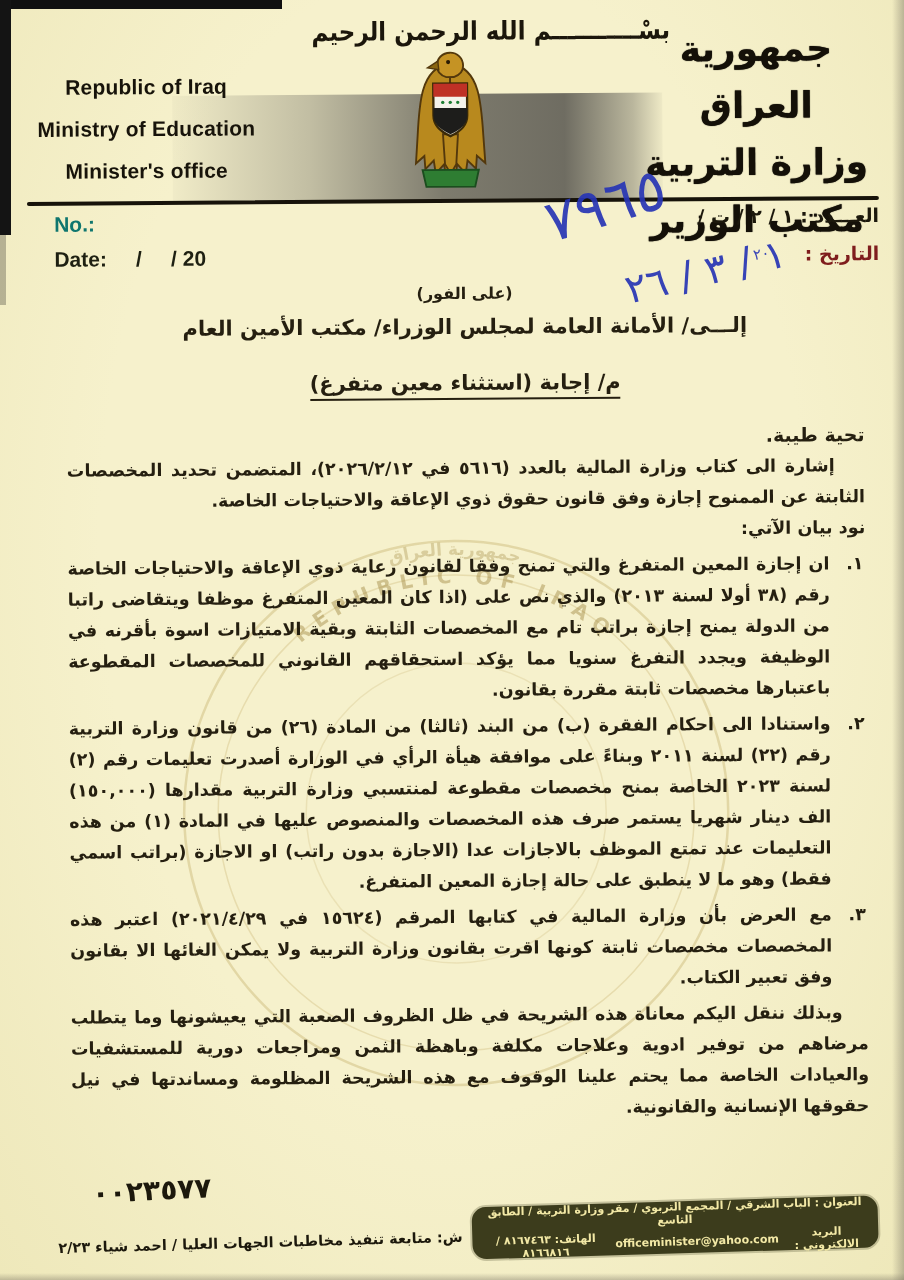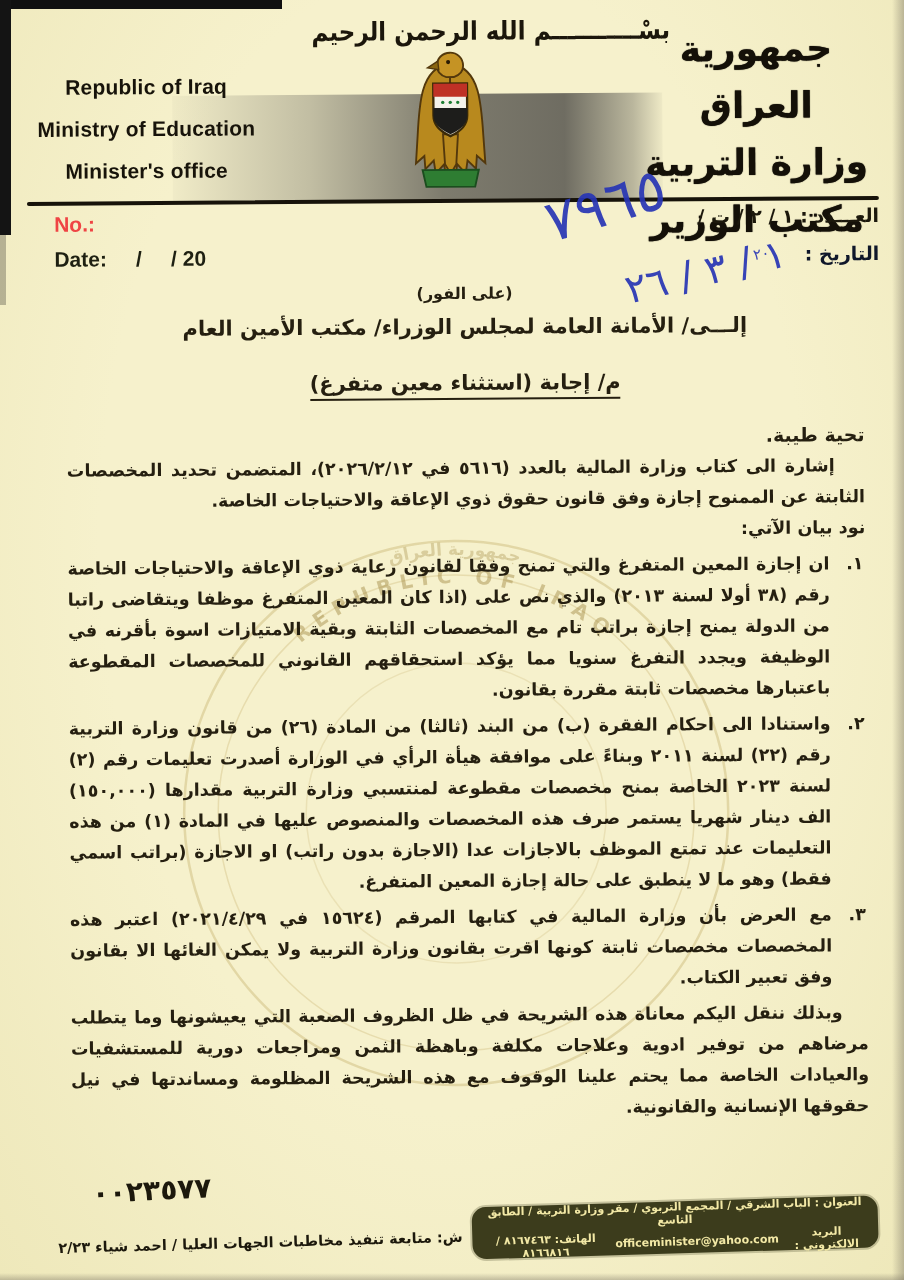--- a/index.html
+++ b/index.html
@@ -28,25 +28,25 @@
     line-height:42px;color:#17130a;letter-spacing:.2px;}
   .bismillah{left:296px;top:18px;width:398px;text-align:center;direction:rtl;white-space:nowrap;
     font-size:23px;font-weight:700;color:#1b160b;transform:scaleY(1.12);}
   .hdr-ar{right:14px;top:22px;width:260px;text-align:center;direction:rtl;
     font-weight:700;font-size:36px;line-height:57px;color:#141008;
     text-shadow:0 0 1px #141008;}
   .hdr-rule{left:30px;top:199px;width:852px;height:4px;background:#17130a;border-radius:2px;}
 
   
   .no-label{left:57px;top:210px;font-family:"Liberation Sans",sans-serif;font-weight:700;
-    font-size:21px;color:#ef4444;white-space:pre;}
+    font-size:21px;color:#0f766e;white-space:pre;}
   .date-label{left:57px;top:245px;font-family:"Liberation Sans",sans-serif;font-weight:700;
     font-size:21px;color:#1e2012;white-space:pre;}
   .adad{right:22px;top:207px;direction:rtl;font-weight:700;font-size:19px;color:#1c180c;white-space:nowrap;}
-  .tarikh{right:22px;top:245px;direction:rtl;font-weight:700;font-size:19px;color:#0f172a;}
+  .tarikh{right:22px;top:245px;direction:rtl;font-weight:700;font-size:19px;color:#7f1d1d;}
   .hand{color:#2735b5;font-weight:400;}
   .hand-no{left:546px;top:172px;font-size:58px;letter-spacing:3px;direction:ltr;
     transform:rotate(-17deg) skewX(-6deg);opacity:.92;}
   .hand-date{left:626px;top:250px;font-size:40px;letter-spacing:5px;direction:rtl;
     transform:rotate(-13deg);opacity:.92;white-space:nowrap;}
   .hand-year{left:756px;top:247px;font-size:15px;transform:rotate(-10deg);opacity:.9;}
 
   
   .body-text{left:68px;top:282px;width:798px;direction:rtl;font-weight:700;
     font-size:17.5px;line-height:31px;text-align:justify;color:#251f10;}

